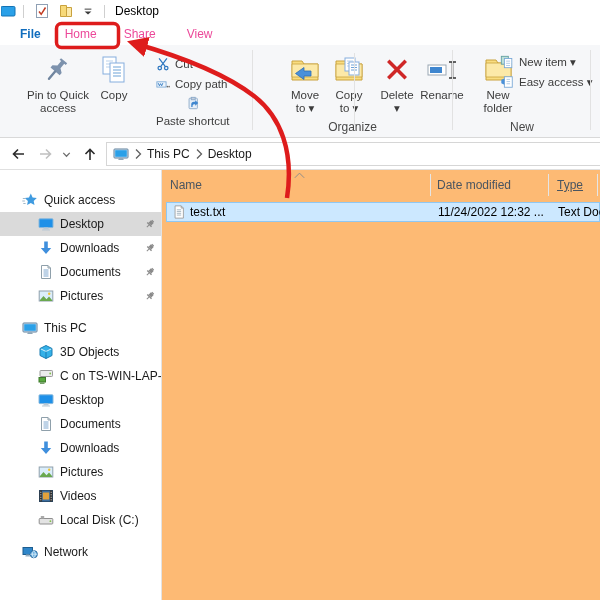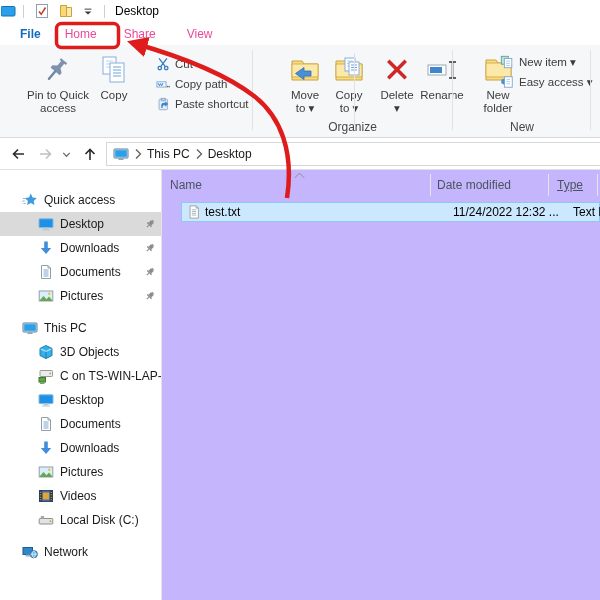--- a/index.html
+++ b/index.html
@@ -57,26 +57,26 @@
   .side-section, .side-item { height:24px; display:flex; align-items:center; gap:6px;
     white-space:nowrap; position:relative; cursor:default; }
   .side-section { padding-left:22px; }
   .side-item { padding-left:38px; }
   .side-section.gap { margin-top:8px; }
   .side-item.selected { background:#dadada; }
   .side-item .pin { position:absolute; left:144px; top:6px; }
   .side-row-label { overflow:hidden; }
 
   
-  .filearea { position:absolute; top:170px; left:162px; right:0; bottom:0; background:#c4b5fd; }
+  .filearea { position:absolute; top:170px; left:162px; right:0; bottom:0; background:#fdba74; }
   .fheader { position:absolute; top:0; left:0; right:0; height:30px; color:#4a5560; }
   .hcell { position:absolute; top:8px; white-space:nowrap; cursor:default; }
   .hsep { position:absolute; top:4px; bottom:4px; width:1px; background:#e5e5e5; }
   .sortcaret { position:absolute; left:130px; top:1px; width:15px; height:8px; }
-  .frow { position:absolute; left:19px; right:0; top:32px; height:20px; }
+  .frow { position:absolute; left:4px; right:0; top:32px; height:20px; }
   .frow.selected { background:#cce8ff; border:1px solid #8fc7f2; }
   .frow .cell { position:absolute; top:2px; white-space:nowrap; color:#000; }
   .frow .icon { position:absolute; left:5px; top:2px; }
 
   
   .overlay { position:absolute; inset:0; z-index:50; pointer-events:none; }
 </style>
 </head>
 <body>
 
@@ -159,21 +159,21 @@
     <span class="icon ic14">
         <svg viewBox="0 0 16 16">
           <rect x="1" y="5.5" width="10.5" height="6" fill="#eef5fc" stroke="#78a7d6"></rect>
           <path d="M2.5 7l1.4 3 1.3-2.4L6.5 10l1.3-3" stroke="#2e77c0" fill="none"></path>
           <circle cx="13" cy="11" r=".9" fill="#666"></circle>
           <circle cx="15" cy="11" r=".9" fill="#666"></circle>
         </svg>
       </span>
     <span>Copy path</span>
   </div>
-  <div class="smallrow" style="left:156px;top:51px;">
+  <div class="smallrow" style="left:156px;top:51px;flex-direction:column;">
     <span class="icon ic14">
         <svg viewBox="0 0 16 16">
           <rect x="3.5" y="2.5" width="9.5" height="12" rx="1" fill="#e7eef7" stroke="#8aa8c8"></rect>
           <rect x="6" y="1.5" width="4.5" height="2.8" fill="#c2cedd" stroke="#8aa8c8"></rect>
           <path d="M6 12.5v-3a3 3 0 0 1 3-3h1.5V4.8L14 8l-3.5 3.2V9.5H9.2A1.8 1.8 0 0 0 7.5 11.2v1.3z" fill="#3f86cf"></path>
         </svg>
       </span>
     <span>Paste shortcut</span>
   </div>
   <div class="gdiv" style="left:252px;"></div>

